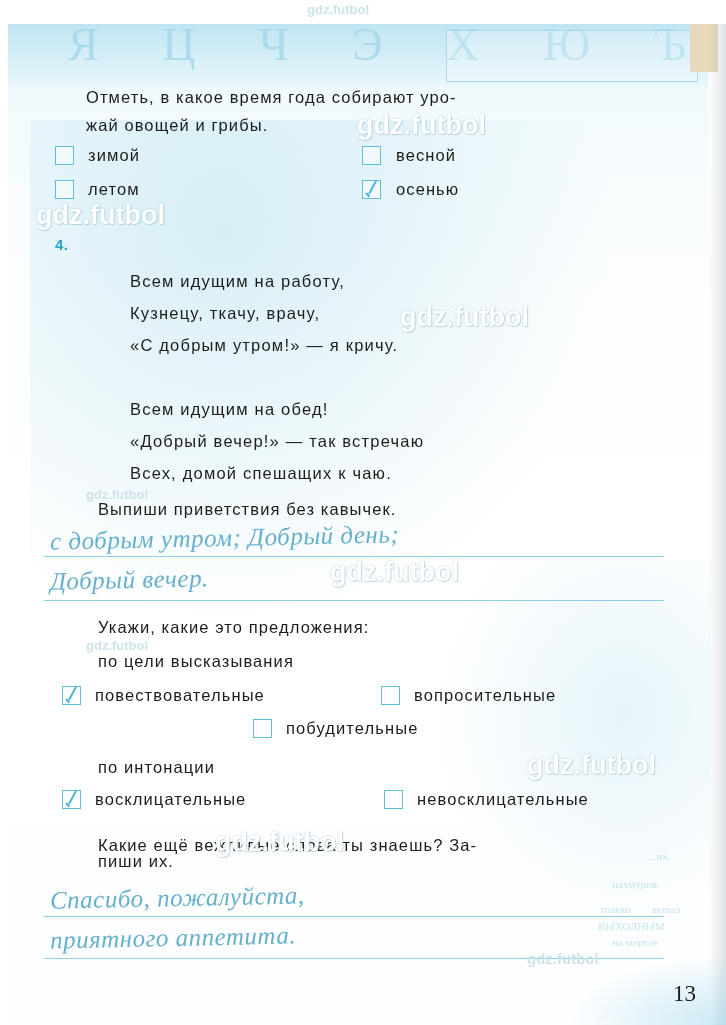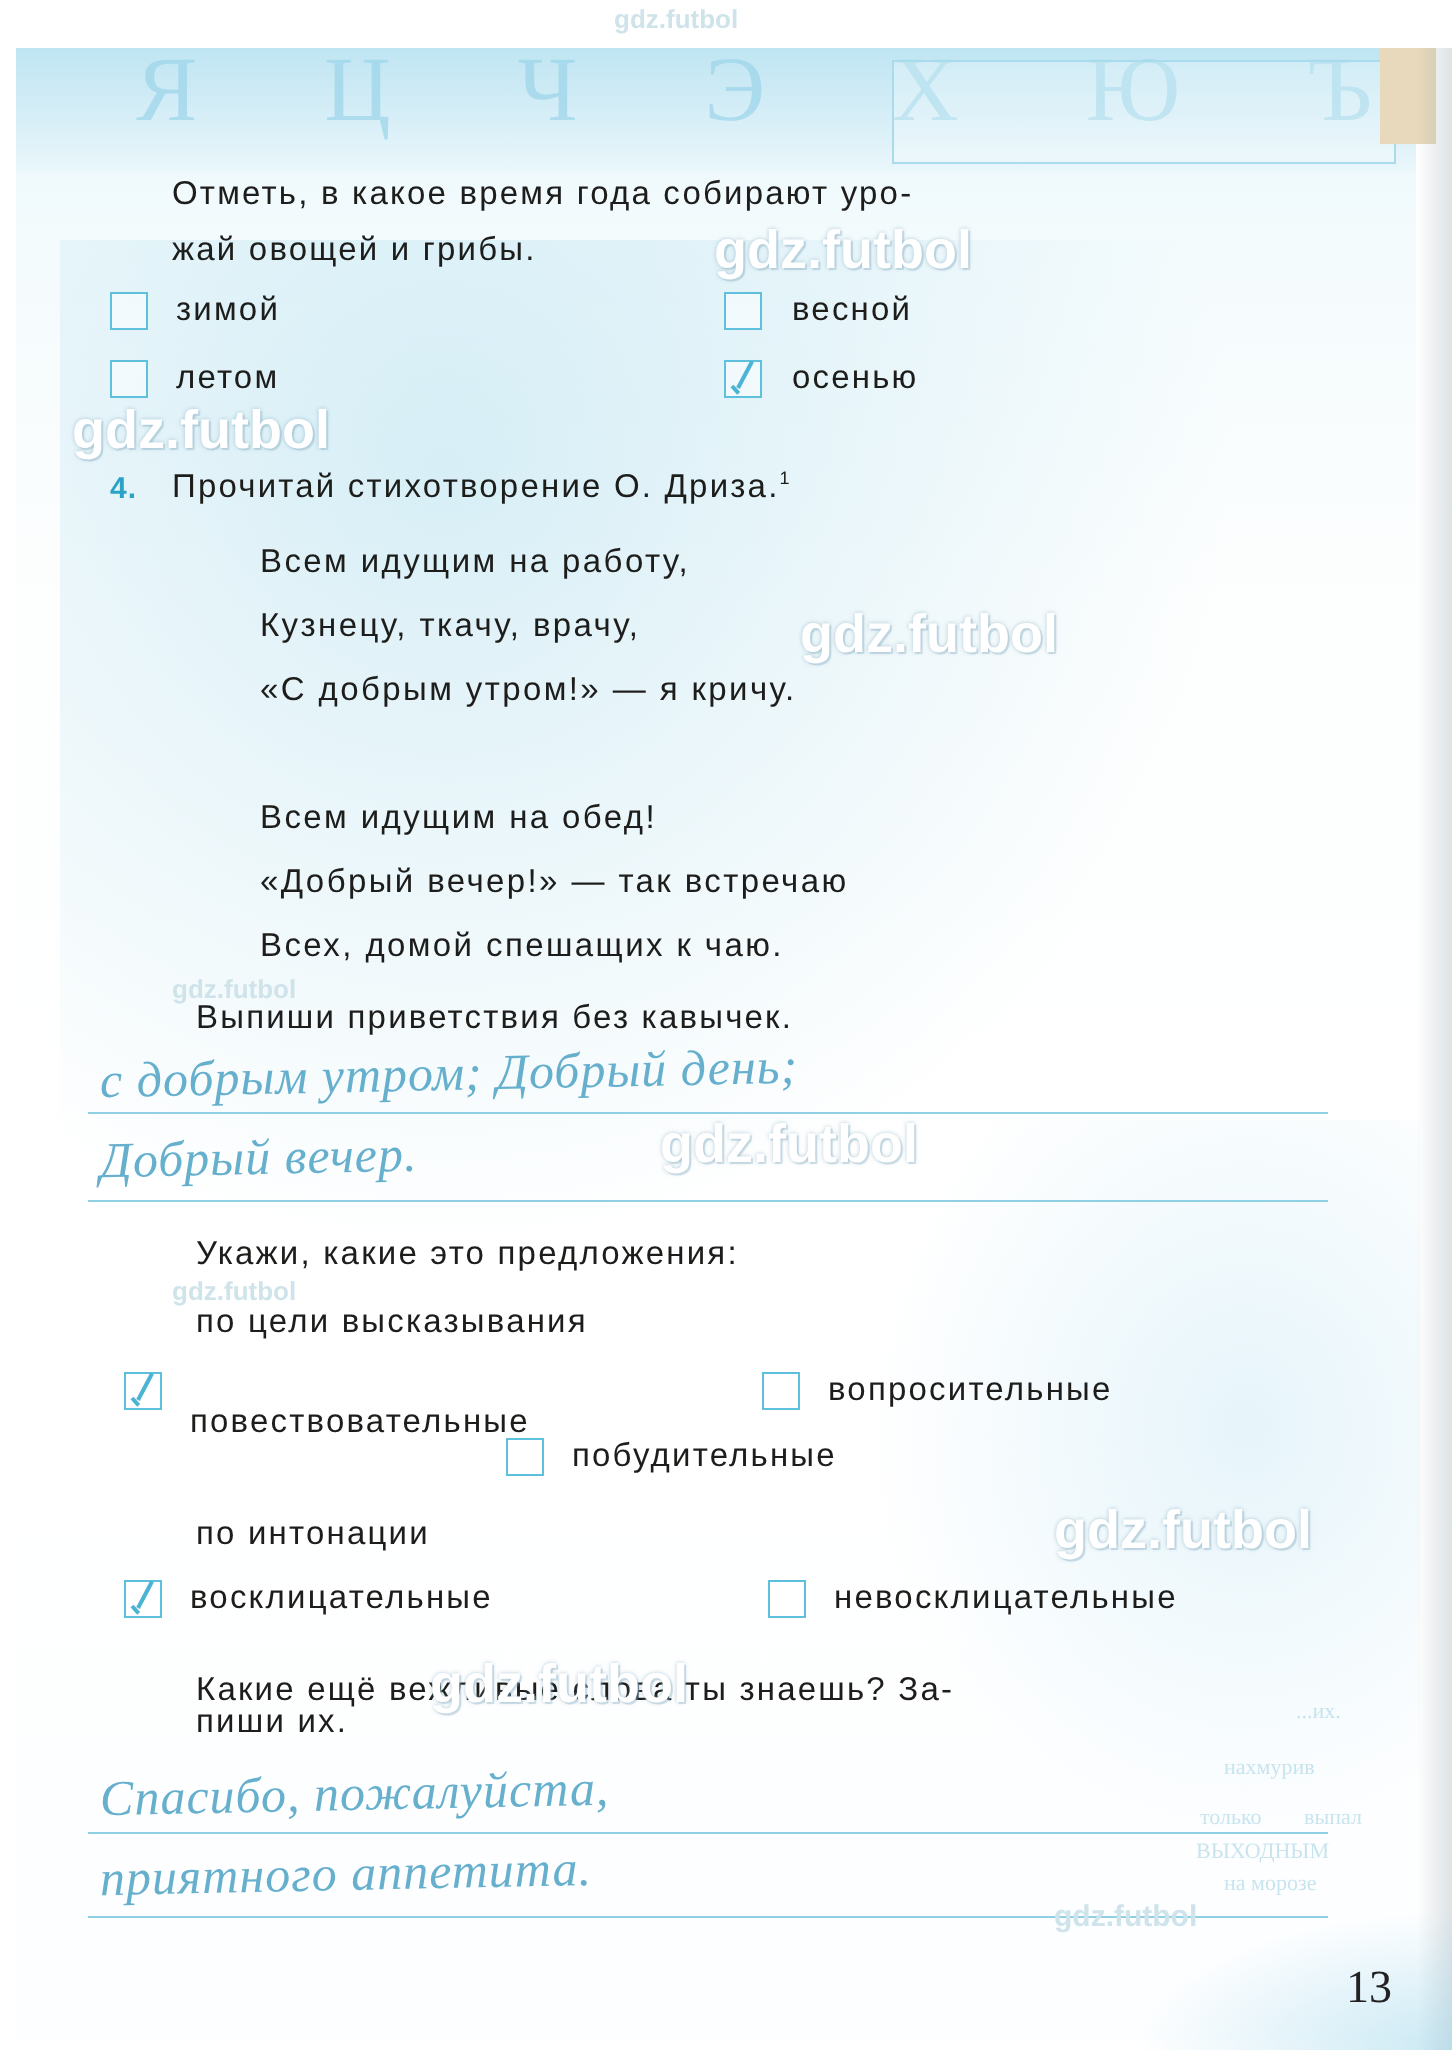--- a/index.html
+++ b/index.html
@@ -263,41 +263,40 @@
     <div class="cb" style="left:362px;top:146px;"></div>
     <div class="ln" style="left:396px;top:146px;">весной</div>
 
     <div class="cb" style="left:55px;top:180px;"></div>
     <div class="ln" style="left:88px;top:180px;">летом</div>
 
     <div class="cb checked" style="left:362px;top:180px;"></div>
     <div class="ln" style="left:396px;top:180px;">осенью</div>
 
     <div class="task-num" style="left:55px;top:236px;">4.</div>
-    <div class="ln" style="left:86px;top:234px;"><span>Прочитай стихотворение О. Дриза.</span><span class="sup">1</span></div>
 
     <div class="ln poem" style="left:130px;top:272px;">Всем идущим на работу,</div>
     <div class="ln poem" style="left:130px;top:304px;">Кузнецу, ткачу, врачу,</div>
     <div class="ln poem" style="left:130px;top:336px;">«С добрым утром!» — я кричу.</div>
     <div class="ln poem" style="left:130px;top:400px;">Всем идущим на обед!</div>
     <div class="ln poem" style="left:130px;top:432px;">«Добрый вечер!» — так встречаю</div>
     <div class="ln poem" style="left:130px;top:464px;">Всех, домой спешащих к чаю.</div>
 
     <div class="ln" style="left:98px;top:500px;">Выпиши приветствия без кавычек.</div>
 
     <div class="rule" style="left:44px;top:556px;width:620px;"></div>
     <div class="rule" style="left:44px;top:600px;width:620px;"></div>
     <div class="hw" style="left:50px;top:524px;">с добрым утром; Добрый день;</div>
     <div class="hw" style="left:50px;top:566px;">Добрый вечер.</div>
 
     <div class="ln" style="left:98px;top:618px;">Укажи, какие это предложения:</div>
     <div class="ln" style="left:98px;top:652px;">по цели высказывания</div>
 
     <div class="cb checked" style="left:62px;top:686px;"></div>
-    <div class="ln" style="left:95px;top:702px;text-align:right;">повествовательные</div>
+    <div class="ln" style="left:95px;top:686px;text-align:right;">повествовательные</div>
 
     <div class="cb" style="left:381px;top:686px;"></div>
     <div class="ln" style="left:414px;top:686px;">вопросительные</div>
 
     <div class="cb" style="left:253px;top:719px;"></div>
     <div class="ln" style="left:286px;top:719px;">побудительные</div>
 
     <div class="ln" style="left:98px;top:758px;">по интонации</div>
 
     <div class="cb checked" style="left:62px;top:790px;"></div>

